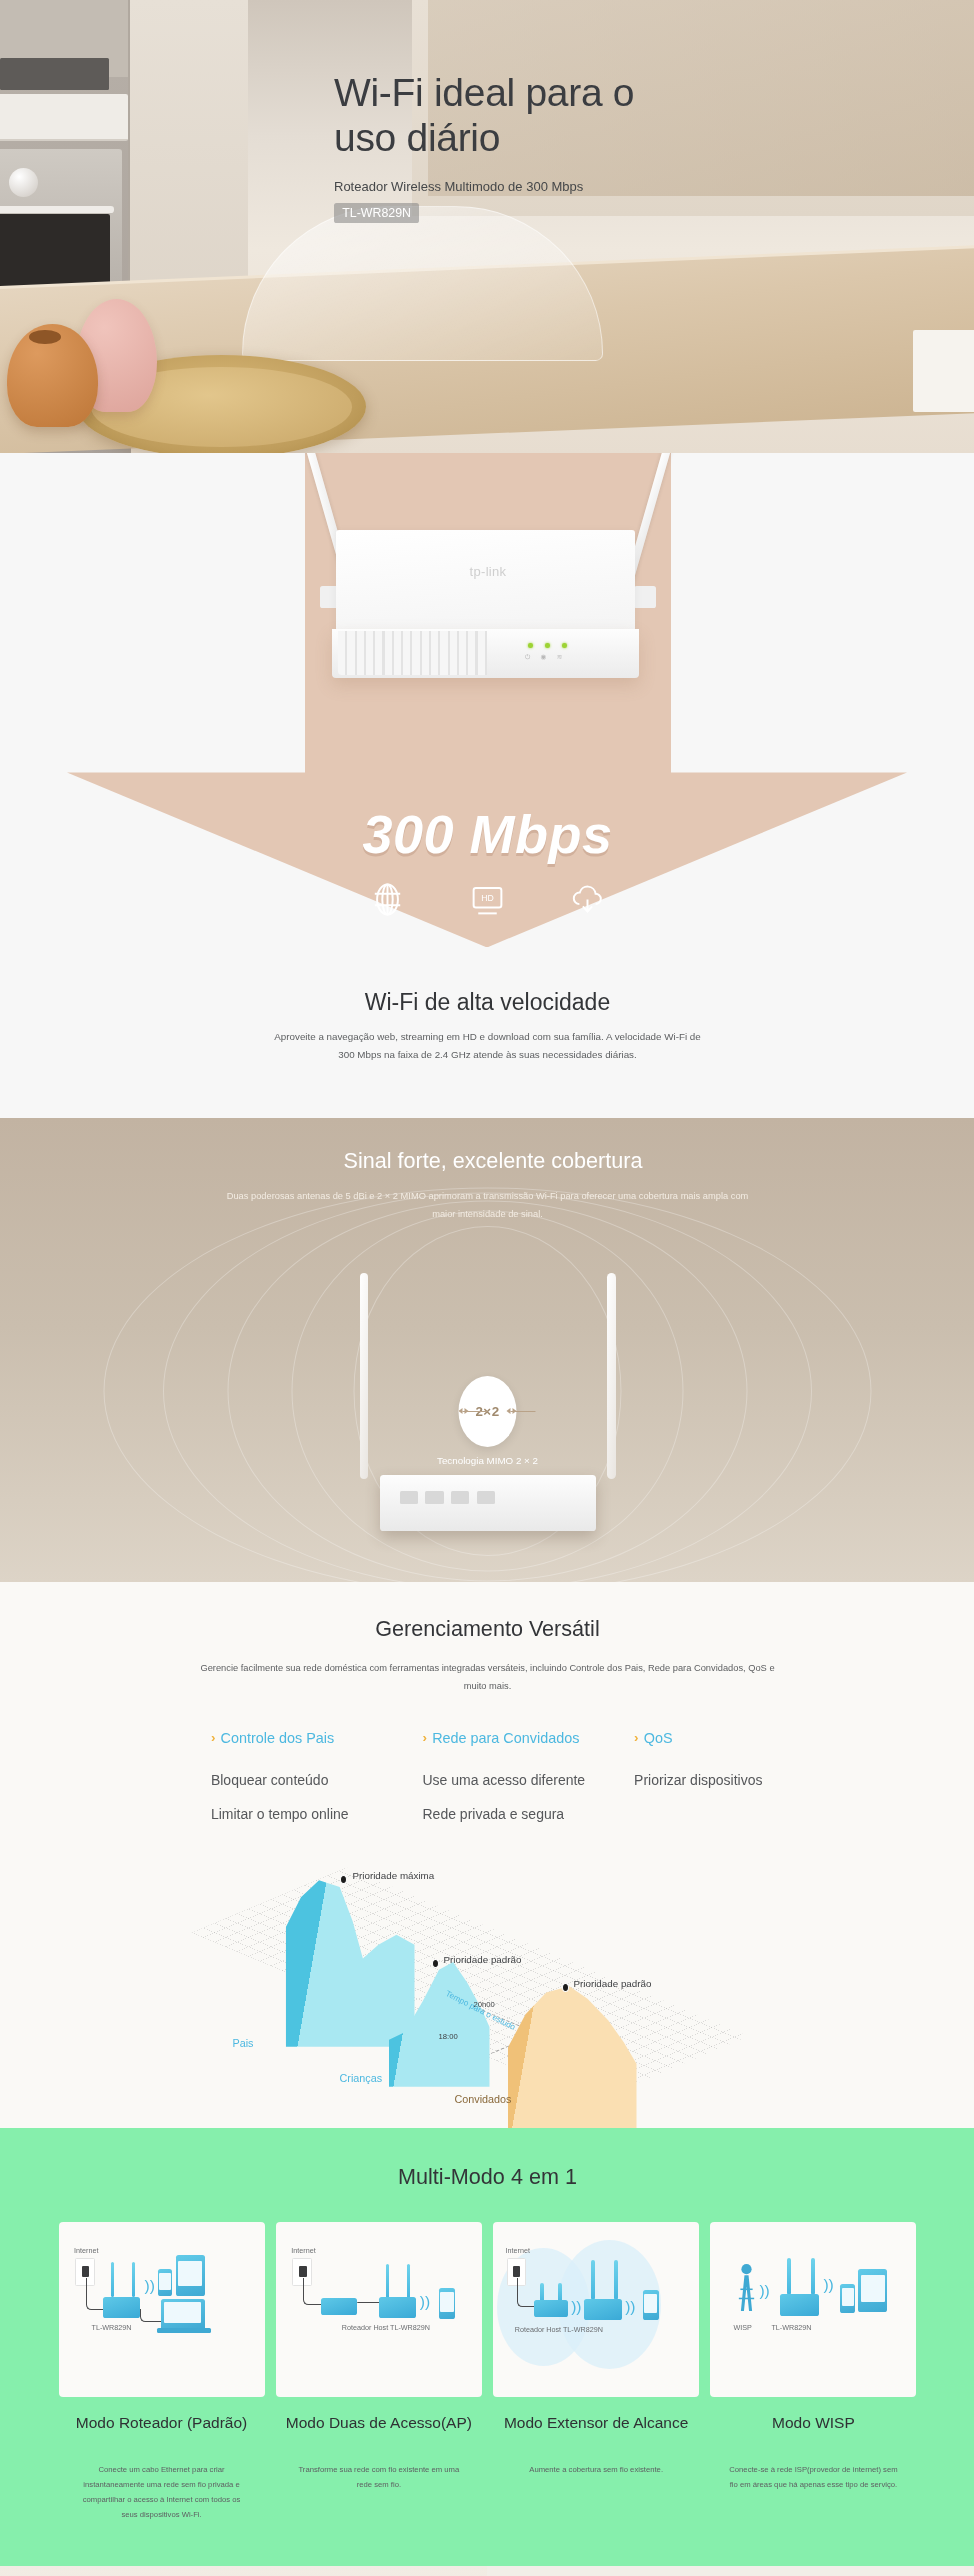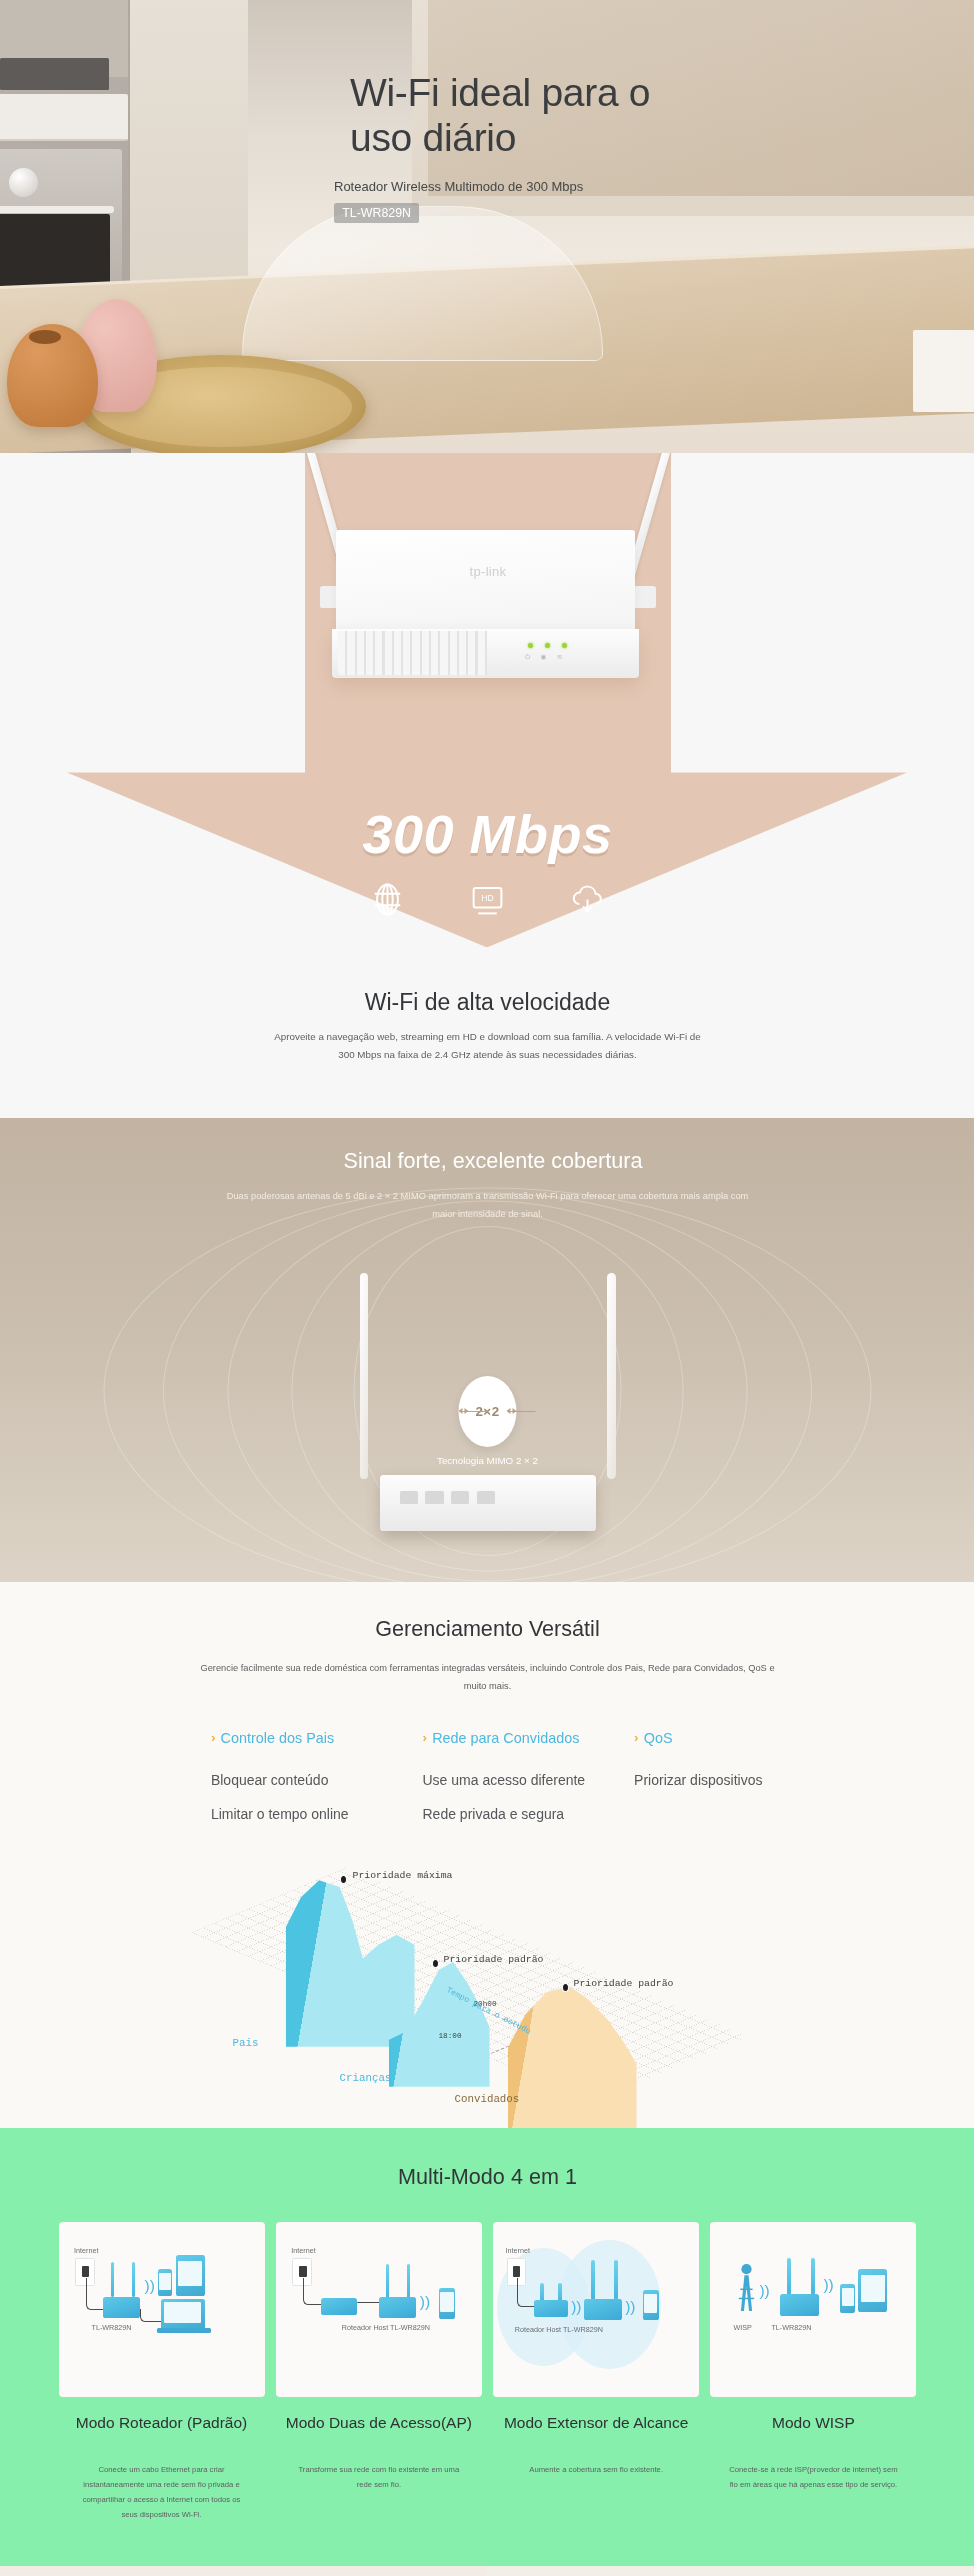--- a/index.html
+++ b/index.html
@@ -39,21 +39,21 @@
   .k-vase1{position:absolute;left:7.2px;top:324px;width:91px;height:103px;border-radius:52% 52% 34% 34%/58% 58% 42% 42%;
      background:radial-gradient(circle at 33% 28%,#dd9a5e,#bd7637);box-shadow:0 5.2px 11.3px rgba(90,50,20,.22);}
   .k-vase1m{position:absolute;left:29px;top:330px;width:32px;height:14.4px;border-radius:50%;background:#8e5627;}
   .k-vase2{position:absolute;left:76px;top:299px;width:81px;height:113px;border-radius:50% 50% 36% 36%/56% 56% 44% 44%;
      background:radial-gradient(circle at 35% 25%,#f0c4bc,#dda39a);box-shadow:0 5.2px 10.3px rgba(120,70,60,.2);}
   .k-dome{position:absolute;left:242px;top:206px;width:361px;height:155px;border-radius:165px 165px 8.2px 8.2px;
      background:linear-gradient(160deg,rgba(255,255,255,.55),rgba(255,255,255,.12));border:1px solid rgba(255,255,255,.5);}
   .k-box{position:absolute;right:0;top:330px;width:62px;height:82px;background:#f6f3ee;border-radius:2.1px 0 0 2.1px;}
 
   .hero-copy{position:absolute;left:334px;top:70px;width:567px;z-index:4;}
-  .hero-title{font-size:39px;line-height:1.16;font-weight:400;color:#3b3d41;letter-spacing:-0.3px;max-width:319px;margin-left:16px;}
+  .hero-title{font-size:39px;line-height:1.16;font-weight:400;color:#3b3d41;letter-spacing:-0.3px;max-width:319px;}
   .hero-sub{font-size:13px;color:#454749;margin-top:18.5px;font-weight:400;}
   .hero-model{display:inline-block;margin-top:9.3px;background:rgba(132,132,132,.55);color:#fff;
      font-size:12.4px;padding:2.6px 8.2px 3.6px;border-radius:2.6px;}
 
   
   .s-speed{position:relative;width:975px;height:665px;background:#f7f7f7;overflow:hidden;}
   .speed-arrow{position:absolute;left:0;top:-20.6px;width:975px;height:546px;}
   .arrow-shaft{position:absolute;left:305px;top:0;width:366px;height:361px;background:#e3c7b4;}
   .arrow-head{position:absolute;left:67px;top:340px;width:840px;height:175px;
      background:#e3c7b4;clip-path:polygon(0 0,100% 0,50% 100%);}
@@ -118,21 +118,21 @@
   .s-manage{position:relative;width:975px;height:546px;background:#faf9f6;overflow:hidden;}
   .mg-head{text-align:center;padding-top:34px;font-size:21.6px;color:#333538;font-weight:400;}
   .mg-desc{margin:16.5px auto 0;width:592px;text-align:center;font-size:9.3px;line-height:1.95;color:#5e6062;}
   .mg-cols{display:flex;justify-content:center;gap:20.6px;margin-top:35px;padding-left:61px;}
   .mg-col{width:191px;}
   .mg-col h3{font-size:14.4px;font-weight:400;color:#4cb8e0;display:flex;align-items:center;gap:5.2px;}
   .mg-col h3 .chev{color:#f0b23c;font-size:13.4px;font-weight:700;}
   .mg-col ul{list-style:none;margin-top:18.5px;}
   .mg-col li{font-size:14px;color:#55575a;line-height:2.4;}
 
-  .qos-chart{position:relative;width:592px;height:268px;margin:13.4px auto 0;font-family:Liberation Mono, monospace;}
+  .qos-chart{position:relative;width:592px;height:268px;margin:13.4px auto 0;}
   .qos-grid{position:absolute;left:77px;top:62px;width:402px;height:155px;
      transform:matrix(1,.42,-1,.42,0,0);transform-origin:center;
      background:
        repeating-linear-gradient(0deg,rgba(160,160,160,.34) 0 0.5px,transparent 0.5px 11.3px),
        repeating-linear-gradient(90deg,rgba(160,160,160,.34) 0 0.5px,transparent 0.5px 11.3px);}
   .wave{position:absolute;}
   .wv-pais{left:94px;top:32px;width:129px;height:170px;
      background:linear-gradient(100deg,#4cc3e0 0 26%,#a9e8f2 26% 100%);
      clip-path:polygon(0 30%,12% 12%,26% 2%,42% 6%,52% 26%,60% 48%,72% 40%,86% 34%,100% 40%,100% 100%,0 100%);
      box-shadow:0 4.1px 10.3px rgba(60,150,180,.18);}

